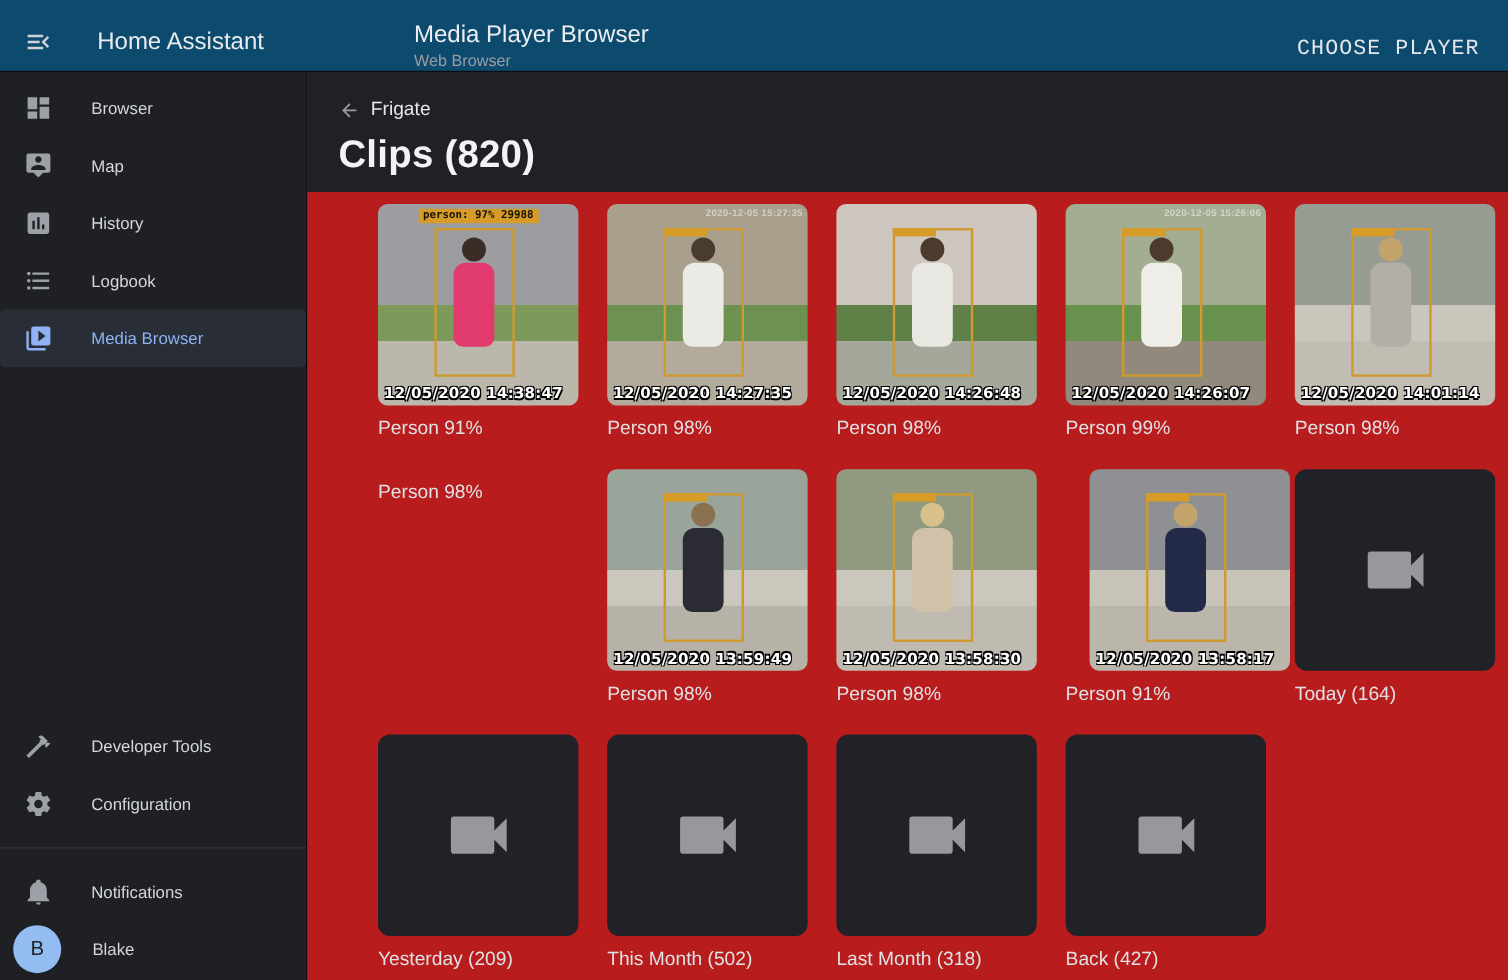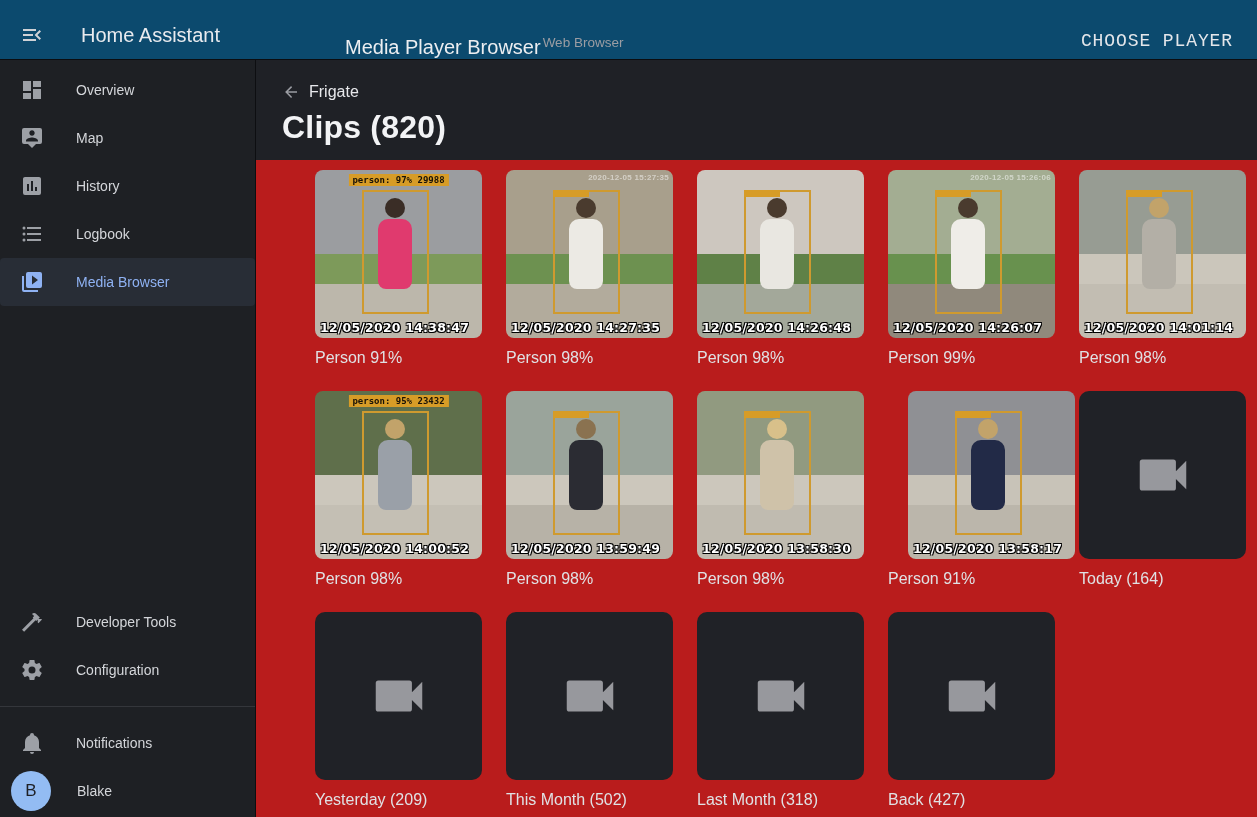--- a/index.html
+++ b/index.html
@@ -14,21 +14,21 @@
     height:60px; display:flex; align-items:flex-end;
     background:#0c4a6e; border-bottom:1px solid #0c0d10;
   }
   .brand { width:256px; display:flex; align-items:center; flex-shrink:0; }
   .menu-btn {
     width:48px; height:48px; margin-left:8px; border:none; background:transparent;
     display:flex; align-items:center; justify-content:center; cursor:pointer; color:#cfd2d6;
   }
   .menu-btn svg { width:24px; height:24px; fill:currentColor; }
   .app-name { margin-left:25px; font-size:20px; font-weight:400; color:#e8eaee; white-space:nowrap; }
-  .panel-titles { margin-left:89px; display:flex; gap:2px; }
+  .panel-titles { margin-left:89px; display:flex; flex-direction:column; gap:2px; }
   .panel-title { font-size:20px; font-weight:500; color:#eceef1; line-height:24px; }
   .panel-subtitle { font-size:13.5px; color:#9b9da3; line-height:16px; }
   .choose-player {
     margin-left:auto; margin-right:16px; background:transparent; border:none;
     font-family:Liberation Mono, monospace;
     font-size:18px; font-weight:500; letter-spacing:0.9px; color:#e4e6ea; cursor:pointer;
     text-transform:uppercase; padding:8px;
   }
   
   .app-body { display:flex; height:757px; }
@@ -115,21 +115,21 @@
   <button class="choose-player">CHOOSE PLAYER</button>
 </header>
 
 <div class="app-body">
 
   <nav class="sidebar">
     <div class="sb-item">
       <svg viewBox="0 0 24 24">
           <path d="M13,3V9H21V3M13,21H21V11H13M3,21H11V15H3M3,13H11V3H3V13Z"></path>
         </svg>
-      <span class="sb-label">Overview</span>
+      <span class="sb-label">Browser</span>
     </div>
     <div class="sb-item">
       <svg viewBox="0 0 24 24">
           <path d="M20,2H4A2,2 0 0,0 2,4V16A2,2 0 0,0 4,18H8L12,22L16,18H20A2,2 0 0,0 22,16V4A2,2 0 0,0 20,2M12,4.3C13.5,4.3 14.7,5.5 14.7,7C14.7,8.5 13.5,9.7 12,9.7C10.5,9.7 9.3,8.5 9.3,7C9.3,5.5 10.5,4.3 12,4.3M18,15.6H6V14.7C6,12.7 10,11.6 12,11.6C14,11.6 18,12.7 18,14.7V15.6Z"></path>
         </svg>
       <span class="sb-label">Map</span>
     </div>
     <div class="sb-item">
       <svg viewBox="0 0 24 24">
           <path d="M19,3H5C3.89,3 3,3.89 3,5V19A2,2 0 0,0 5,21H19A2,2 0 0,0 21,19V5C21,3.89 20.1,3 19,3M9,17H7V10H9V17M13,17H11V7H13V17M17,17H15V13H17V17Z"></path>
@@ -255,30 +255,20 @@
               <div class="mini-tag"></div>
               <div class="person-head" style="background: rgb(194, 163, 106);"></div>
               <div class="person-body" style="background: rgb(179, 175, 166);"></div>
             </div>
             <div class="ts">12/05/2020 14:01:14</div>
           </div>
           <div class="caption">Person 98%</div>
         </div>
 
         <div class="clip-card">
-          <div class="thumb" style="background: linear-gradient(rgb(95, 111, 75) 0%, rgb(95, 111, 75) 50%, rgb(204, 199, 188) 50%, rgb(204, 199, 188) 68%, rgb(196, 191, 180) 68%, rgb(196, 191, 180) 100%);">
-
-            <div class="tag">person: 95% 23432</div>
-            <div class="bbox">
-
-              <div class="person-head" style="background: rgb(194, 163, 106);"></div>
-              <div class="person-body" style="background: rgb(154, 160, 168);"></div>
-            </div>
-            <div class="ts">12/05/2020 14:00:52</div>
-          </div>
           <div class="caption">Person 98%</div>
         </div>
 
         <div class="clip-card">
           <div class="thumb" style="background: linear-gradient(rgb(154, 164, 155) 0%, rgb(154, 164, 155) 50%, rgb(204, 199, 188) 50%, rgb(204, 199, 188) 68%, rgb(183, 178, 167) 68%, rgb(183, 178, 167) 100%);">
 
             <div class="bbox">
               <div class="mini-tag"></div>
               <div class="person-head" style="background: rgb(138, 114, 80);"></div>
               <div class="person-body" style="background: rgb(43, 44, 51);"></div>

